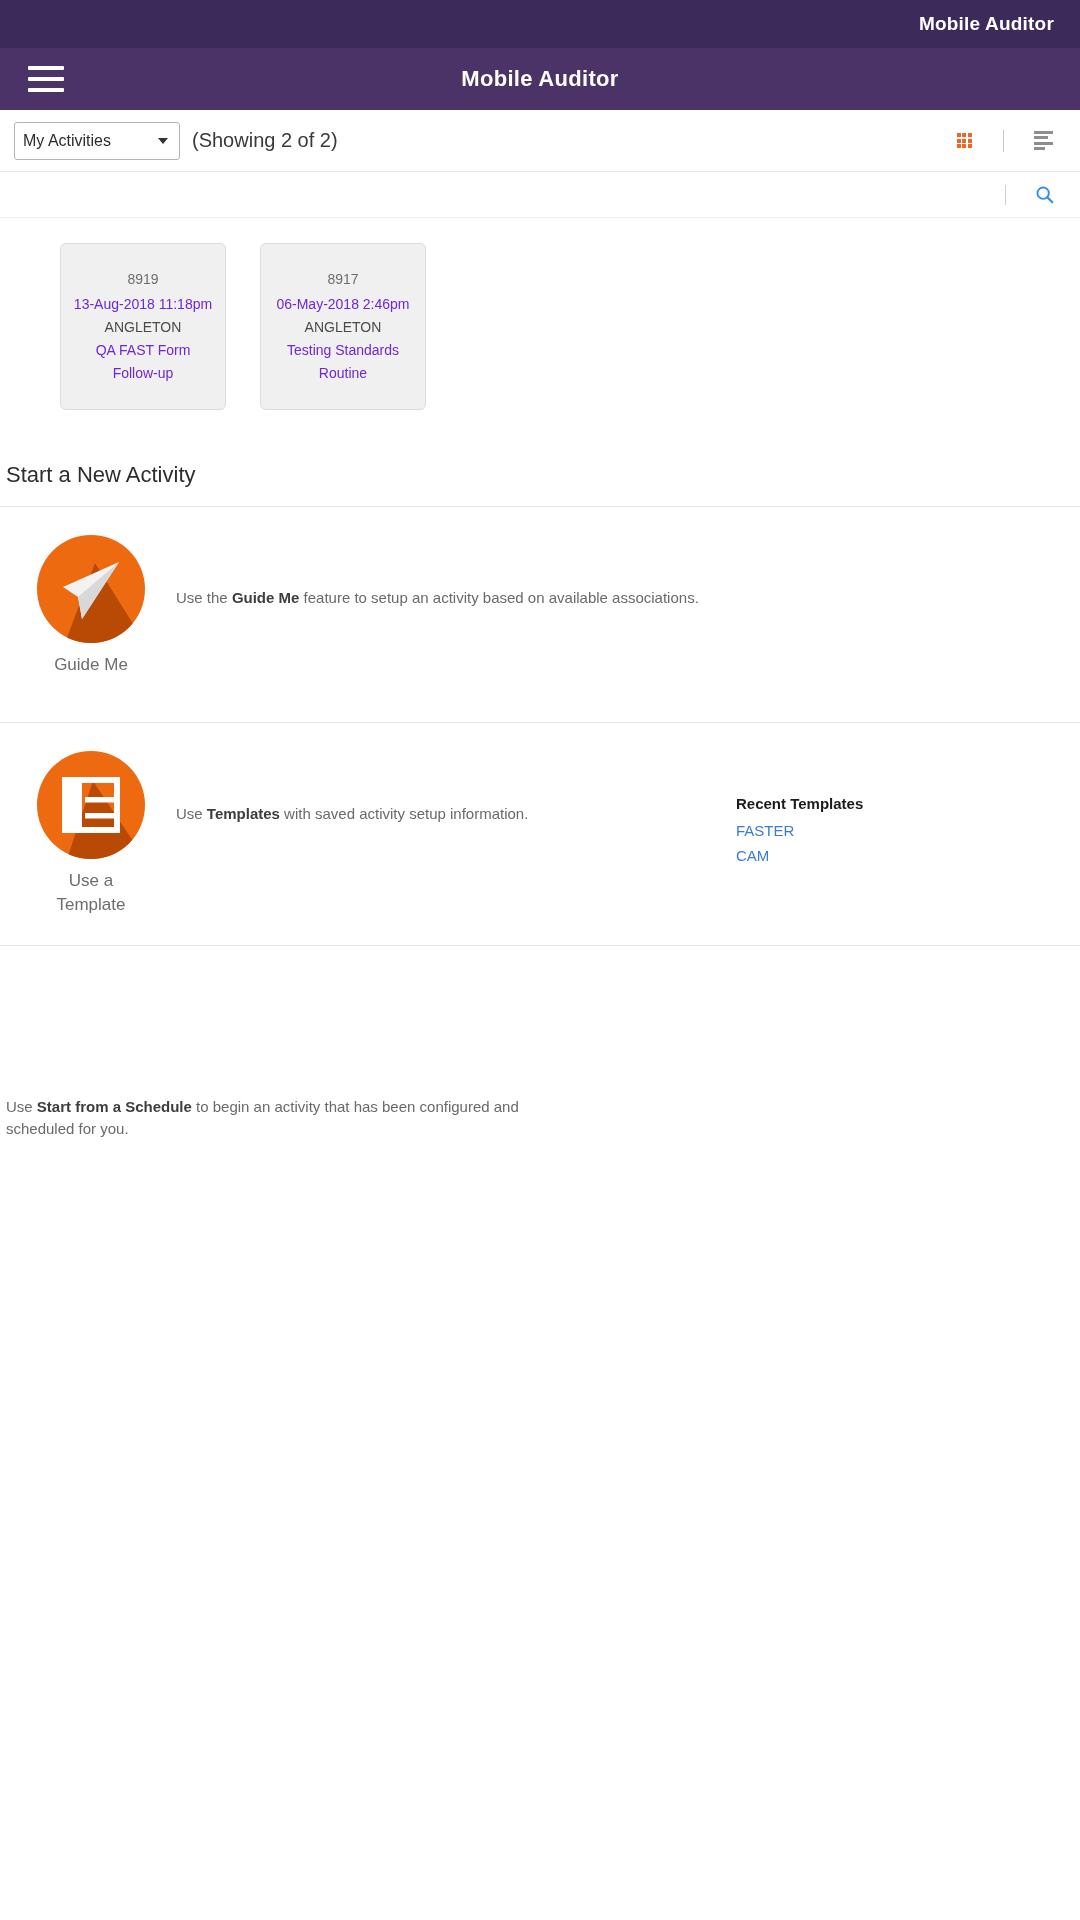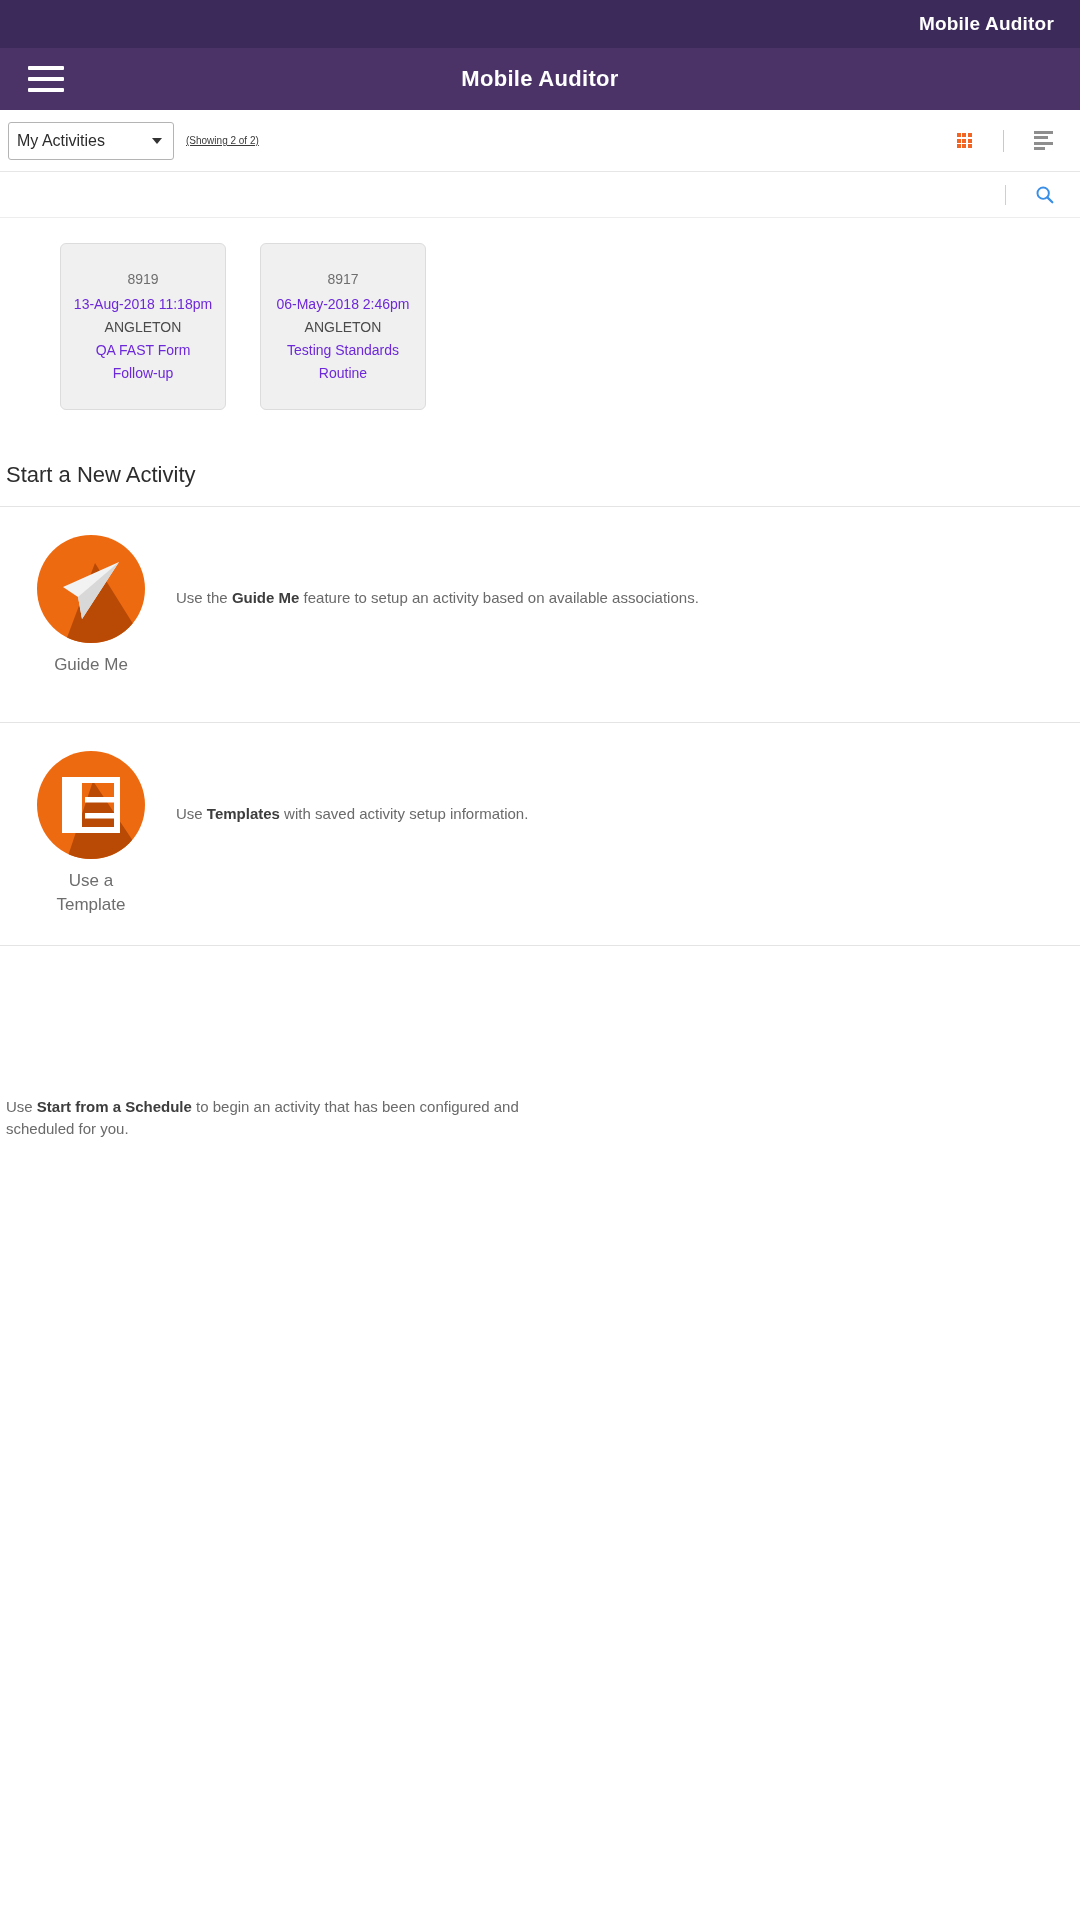--- a/index.html
+++ b/index.html
@@ -62,21 +62,21 @@
     letter-spacing: 0.3px;
   }
 
   
   .toolbar {
     height: 62px;
     background: #ffffff;
     border-bottom: 1px solid #e6e6e6;
     display: flex;
     align-items: center;
-    padding: 0 22px 0 8px;
+    padding: 0 22px 0 14px;
   }
   .activity-select {
     width: 166px;
     height: 38px;
     font-family: "Liberation Sans", sans-serif;
     font-size: 16px;
     color: #2c2c2c;
     background: #ffffff;
     border: 1px solid #b4b4b4;
     border-radius: 3px;
@@ -93,23 +93,22 @@
     top: 50%;
     transform: translateY(-50%);
     width: 0; height: 0;
     border-left: 5px solid transparent;
     border-right: 5px solid transparent;
     border-top: 6px solid #333333;
     pointer-events: none;
   }
   .showing-count {
     margin-left: 12px;
-    font-size: 10px;
+    font-size: 20px;
     color: #3a3a3a;
-    text-decoration: underline;
   }
   .toolbar-spacer { flex: 1; }
   .view-icons { display: flex; align-items: center; }
   .icon-btn {
     width: 30px; height: 30px;
     display: flex; align-items: center; justify-content: center;
     cursor: pointer;
   }
   .vsep {
     width: 1px; height: 22px;
@@ -367,20 +366,25 @@
         </svg>
       </div>
       <div class="option-label">
         <div>Use a</div>
         <div>Template</div>
       </div>
     </div>
     <div class="option-desc">
       <span>Use </span><b>Templates</b><span> with saved activity setup information.</span>
     </div>
+    <div class="recent-col">
+      <div class="recent-title">Recent Templates</div>
+      <a class="recent-link">FASTER</a>
+      <a class="recent-link">CAM</a>
+    </div>
   </div>
   <div class="divider"></div>
 
   <div class="option-row pad">
     <div class="option-desc lower">
       <span>Use </span><b>Start from a Schedule</b><span> to begin an activity that has been configured and scheduled for you.</span>
     </div>
   </div>
 
 </div>

